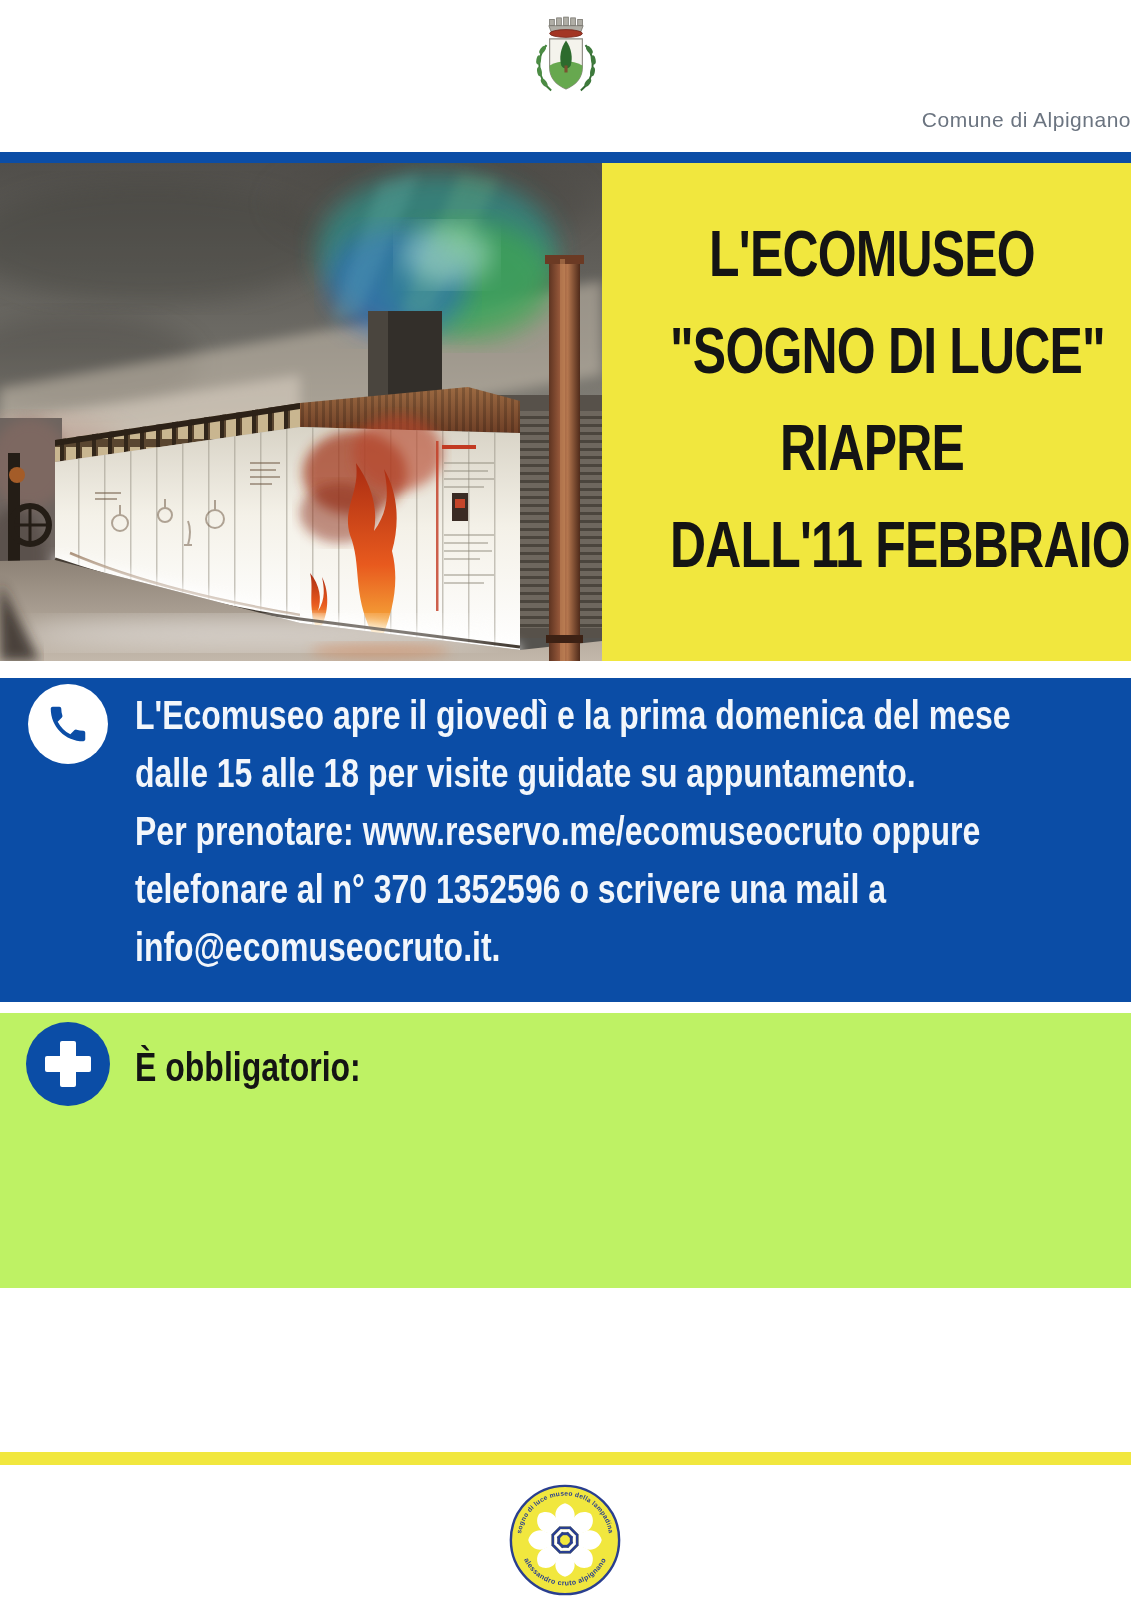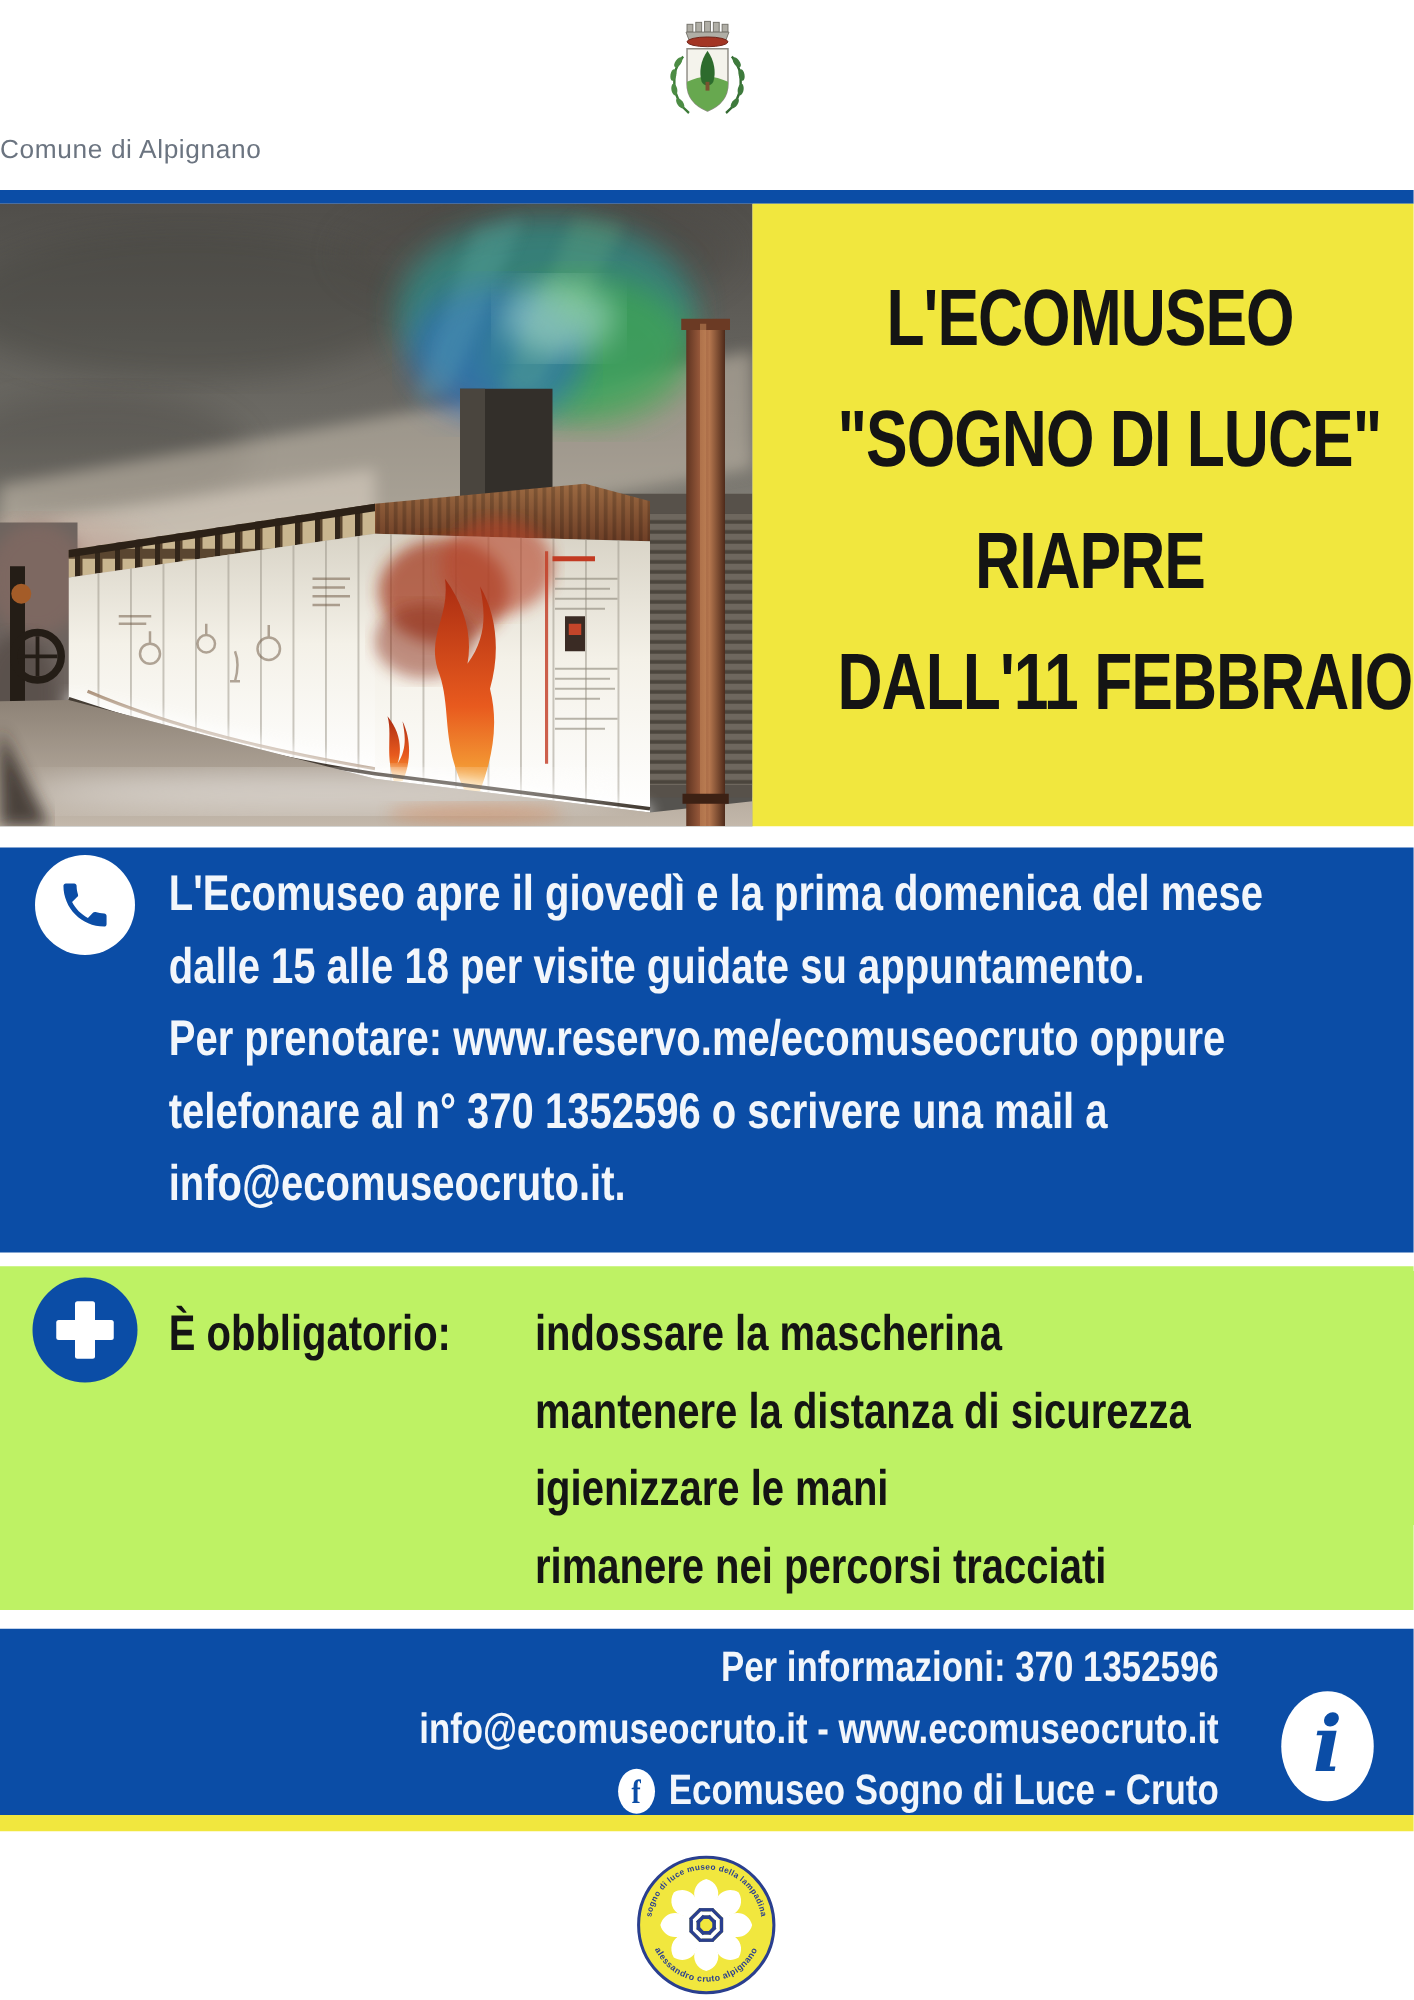--- a/index.html
+++ b/index.html
@@ -3,21 +3,21 @@
 <meta charset="utf-8">
 <style>
   html,body{margin:0;padding:0;background:#ffffff;}
   body{width:1131px;height:1600px;position:relative;overflow:hidden;
        font-family:"Liberation Sans","DejaVu Sans",sans-serif;}
   .poster{position:absolute;inset:0;background:#ffffff;}
 
   
   .header{position:absolute;left:0;top:0;width:1131px;height:152px;background:#fff;}
   .crest{position:absolute;left:527px;top:14px;width:78px;height:92px;}
-  .muni{position:absolute;left:0;top:108px;width:1131px;text-align:left;
+  .muni{position:absolute;left:0;top:108px;width:1131px;text-align:right;
         font-size:21px;letter-spacing:.5px;color:#6b7480;font-weight:400;}
 
   
   .stripe-top{position:absolute;left:0;top:152px;width:1131px;height:11px;background:#0b4da6;}
   .stripe-bottom{position:absolute;left:0;top:1452px;width:1131px;height:13px;background:#f1e73e;}
 
   
   .hero{position:absolute;left:0;top:163px;width:1131px;height:498px;}
   .photo{position:absolute;left:0;top:0;width:602px;height:498px;overflow:hidden;background:#55534f;}
   .photo svg{width:100%;height:100%;display:block;}
@@ -270,41 +270,22 @@
       <div class="info-line">info@ecomuseocruto.it.</div>
     </div>
   </div>
 
   <div class="rules">
     <div class="cross-circle">
       <div class="h"></div>
         <div class="v"></div>
     </div>
     <div class="rules-label">È obbligatorio:</div>
-    <div class="rules-items">
-      <div class="rule-item">indossare la mascherina</div>
-      <div class="rule-item">mantenere la distanza di sicurezza</div>
-      <div class="rule-item">igienizzare le mani</div>
-      <div class="rule-item">rimanere nei percorsi tracciati</div>
-    </div>
-  </div>
-
-  <div class="footer">
-    <div class="ftext">
-      <div class="f-line">Per informazioni: 370 1352596</div>
-      <div class="f-line">info@ecomuseocruto.it - www.ecomuseocruto.it</div>
-      <div class="f-row">
-        <div class="fb-circle">f</div>
-        <div class="fb-text">Ecomuseo Sogno di Luce - Cruto</div>
-      </div>
-    </div>
-    <div class="info-i">
-      <span>i</span>
-    </div>
-  </div>
+  </div>
+
 
   <div class="stripe-bottom"></div>
 
   <div class="logo">
     <svg viewBox="0 0 120 120">
       <circle cx="60" cy="60" r="56" fill="#f1e73e" stroke="#2a3f8f" stroke-width="2.5"></circle>
       <g>
         <g>
           <g id="bulb">
             <path d="M60,22 C52,24 48,32 51,39 C52.5,42 53,44 53,46 L67,46 C67,44 67.5,42 69,39 C72,32 68,24 60,22 Z" fill="#ffffff"></path>

